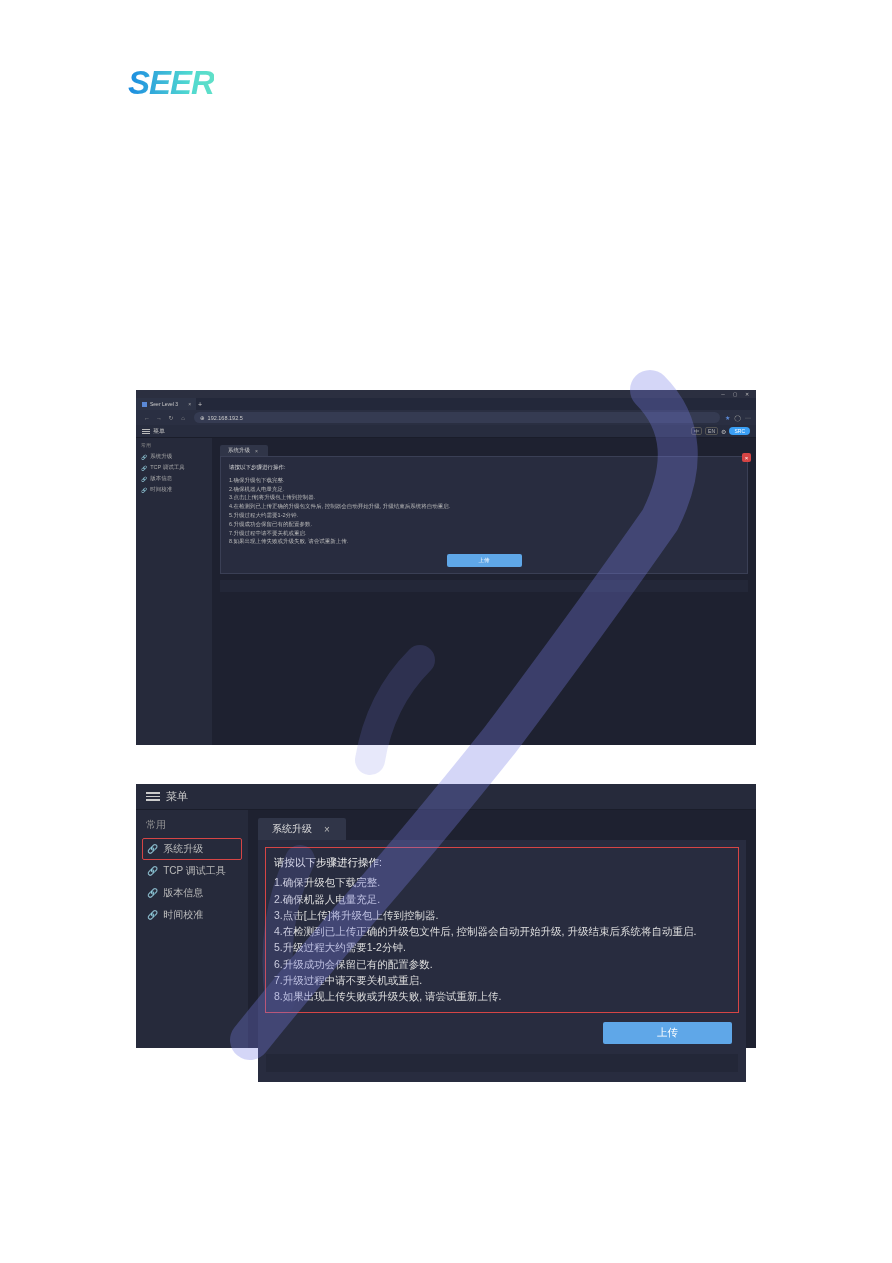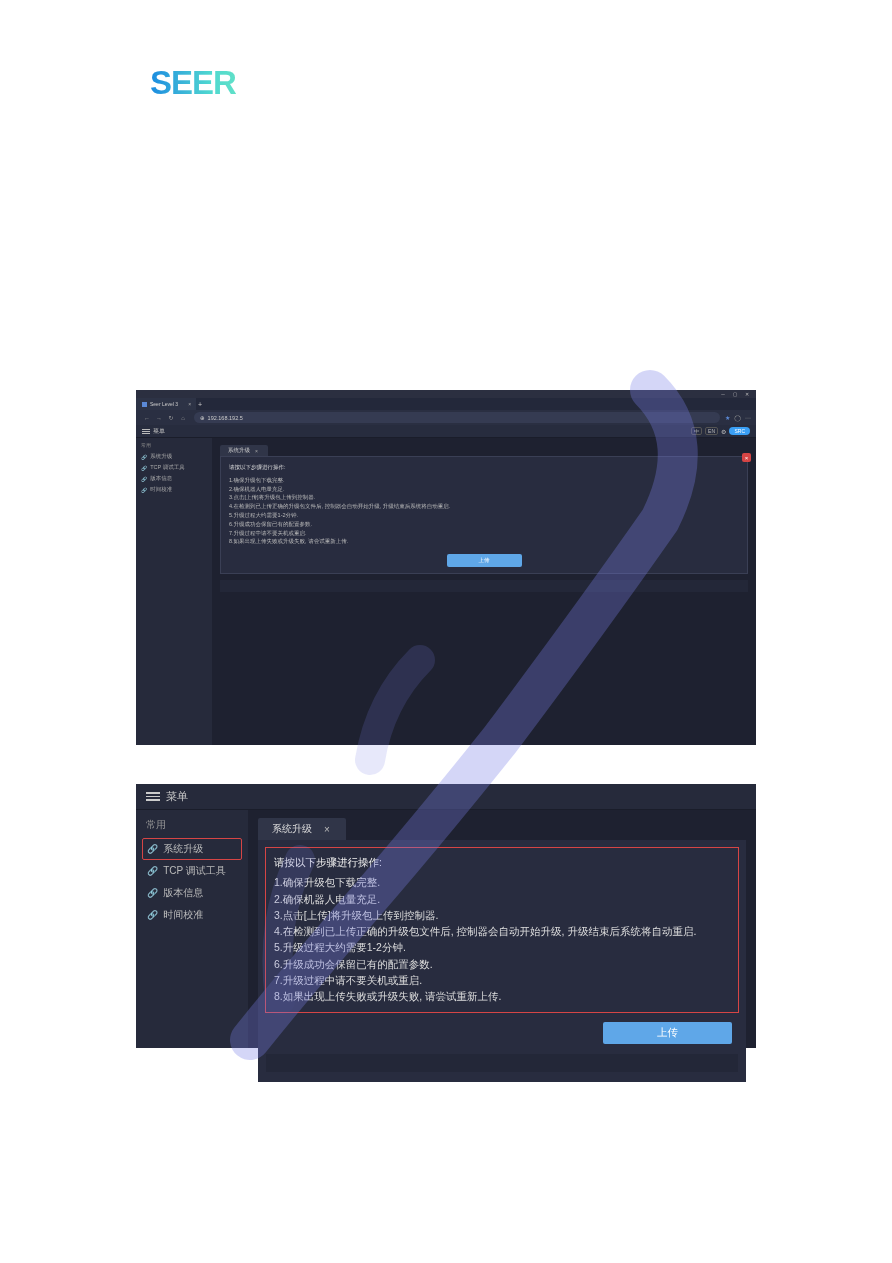--- a/index.html
+++ b/index.html
@@ -9,25 +9,26 @@
     background: #ffffff;
     font-family: "Microsoft YaHei", Arial, sans-serif;
     position: relative;
     overflow: hidden;
   }
   .page { position: relative; width: 100%; height: 100%; }
 
   
   .logo {
     position: absolute;
-    left: 150px;
+    left: 128px;
     top: 64px;
     font-size: 33px;
     font-weight: 900;
     letter-spacing: -1px;
+    font-style: italic;
     background: linear-gradient(90deg, #1a8be0 0%, #3cb6d8 40%, #4fd8d0 70%, #60e0c8 100%);
     -webkit-background-clip: text;
     background-clip: text;
     color: transparent;
     font-family: Arial, sans-serif;
   }
 
   
   .watermark {
     position: absolute;

